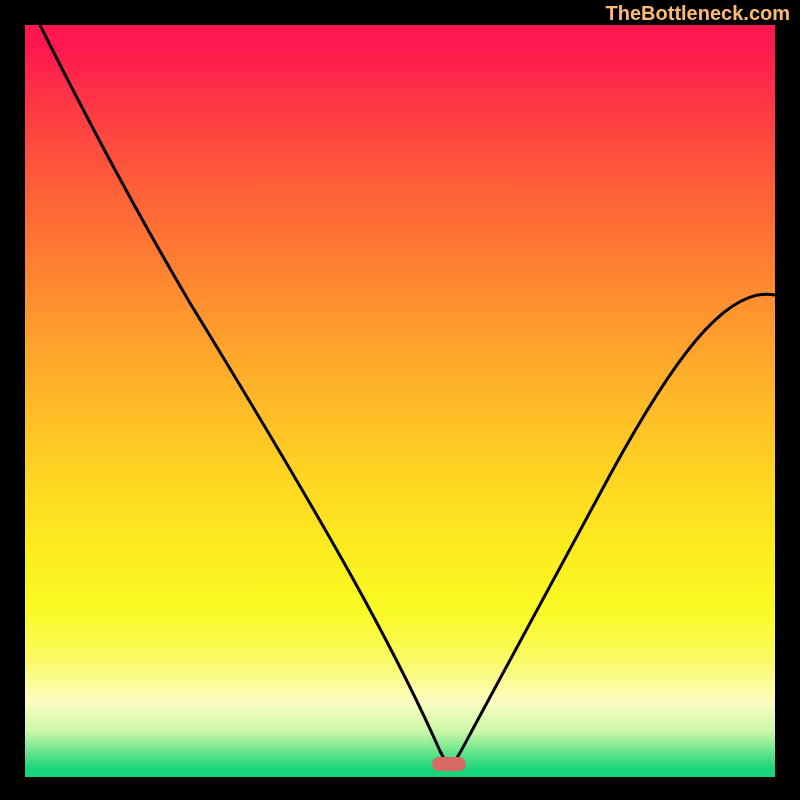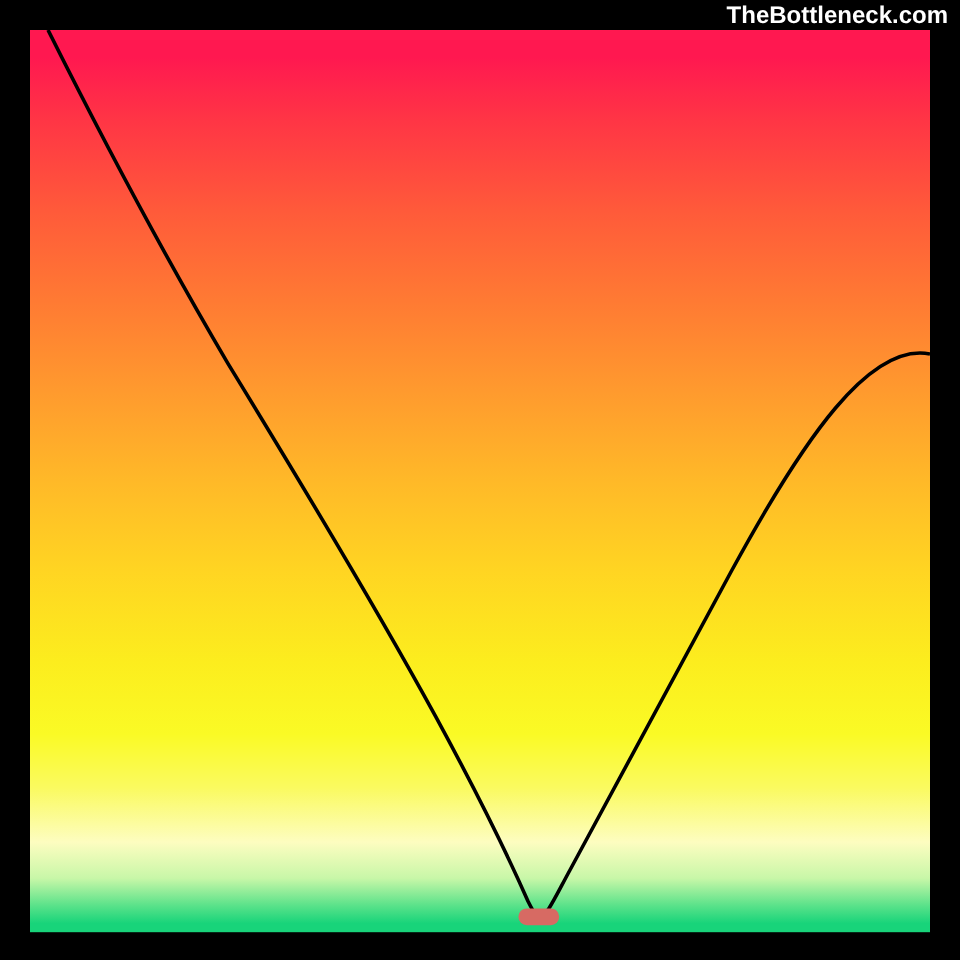--- a/index.html
+++ b/index.html
@@ -8,21 +8,21 @@
     width: 800px;
     height: 800px;
     background: #000;
     position: relative;
     font-family: Arial, Helvetica, sans-serif;
   }
   .watermark {
     position: absolute;
     top: 2px;
     right: 10px;
-    color: #ffffff;
+    color: #fdba74;
     font-size: 20px;
     font-weight: bold;
     z-index: 10;
   }
   .plot-area {
     position: absolute;
     left: 25px;
     top: 25px;
     width: 750px;
     height: 752px;

